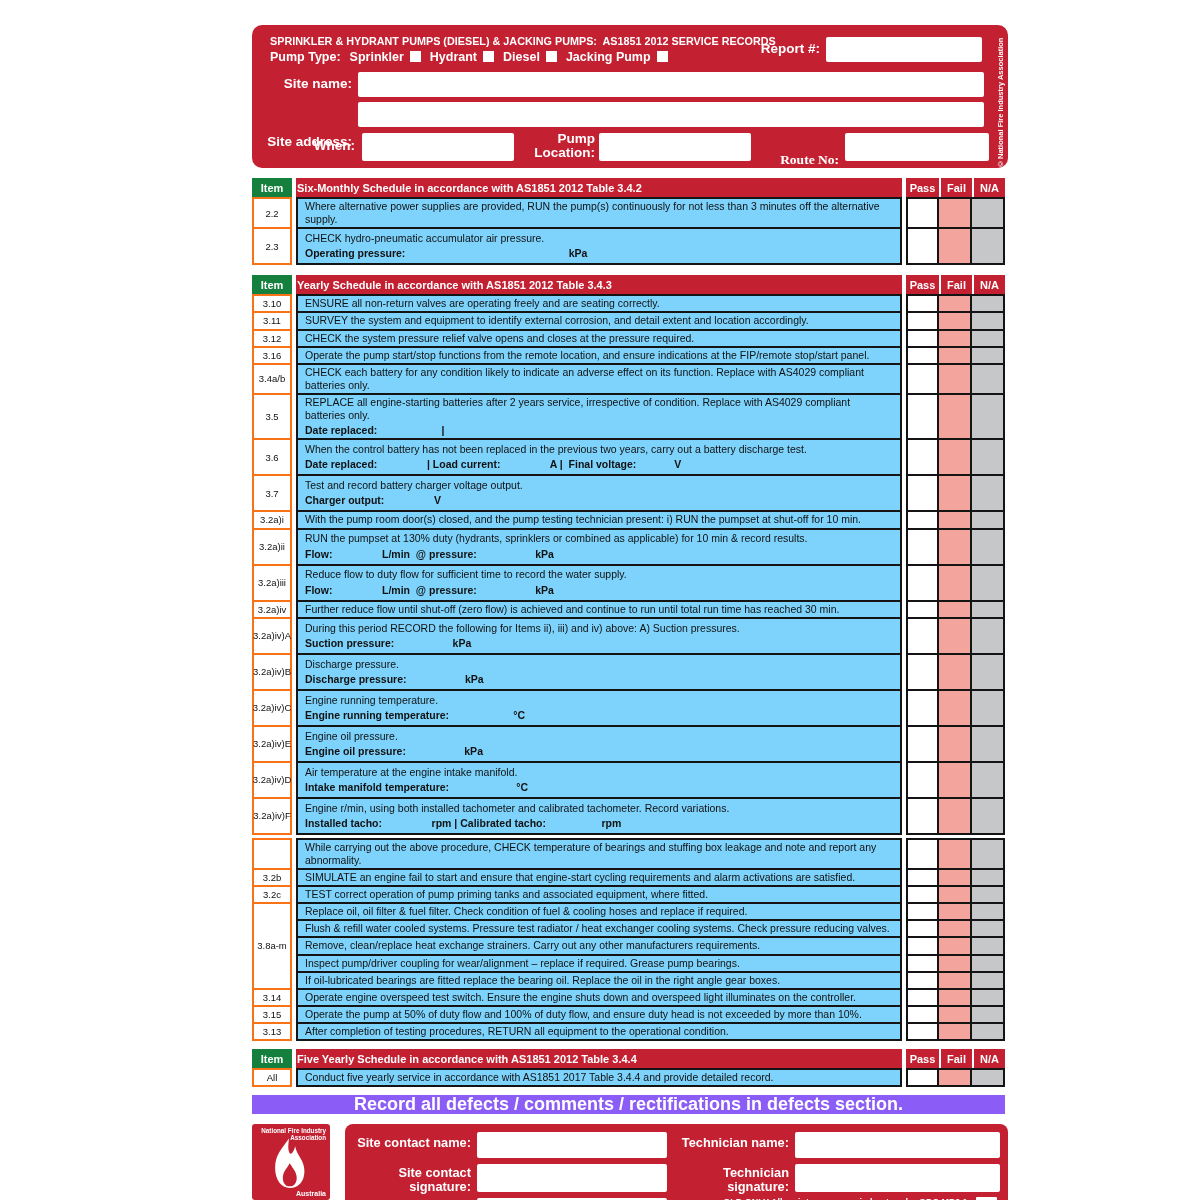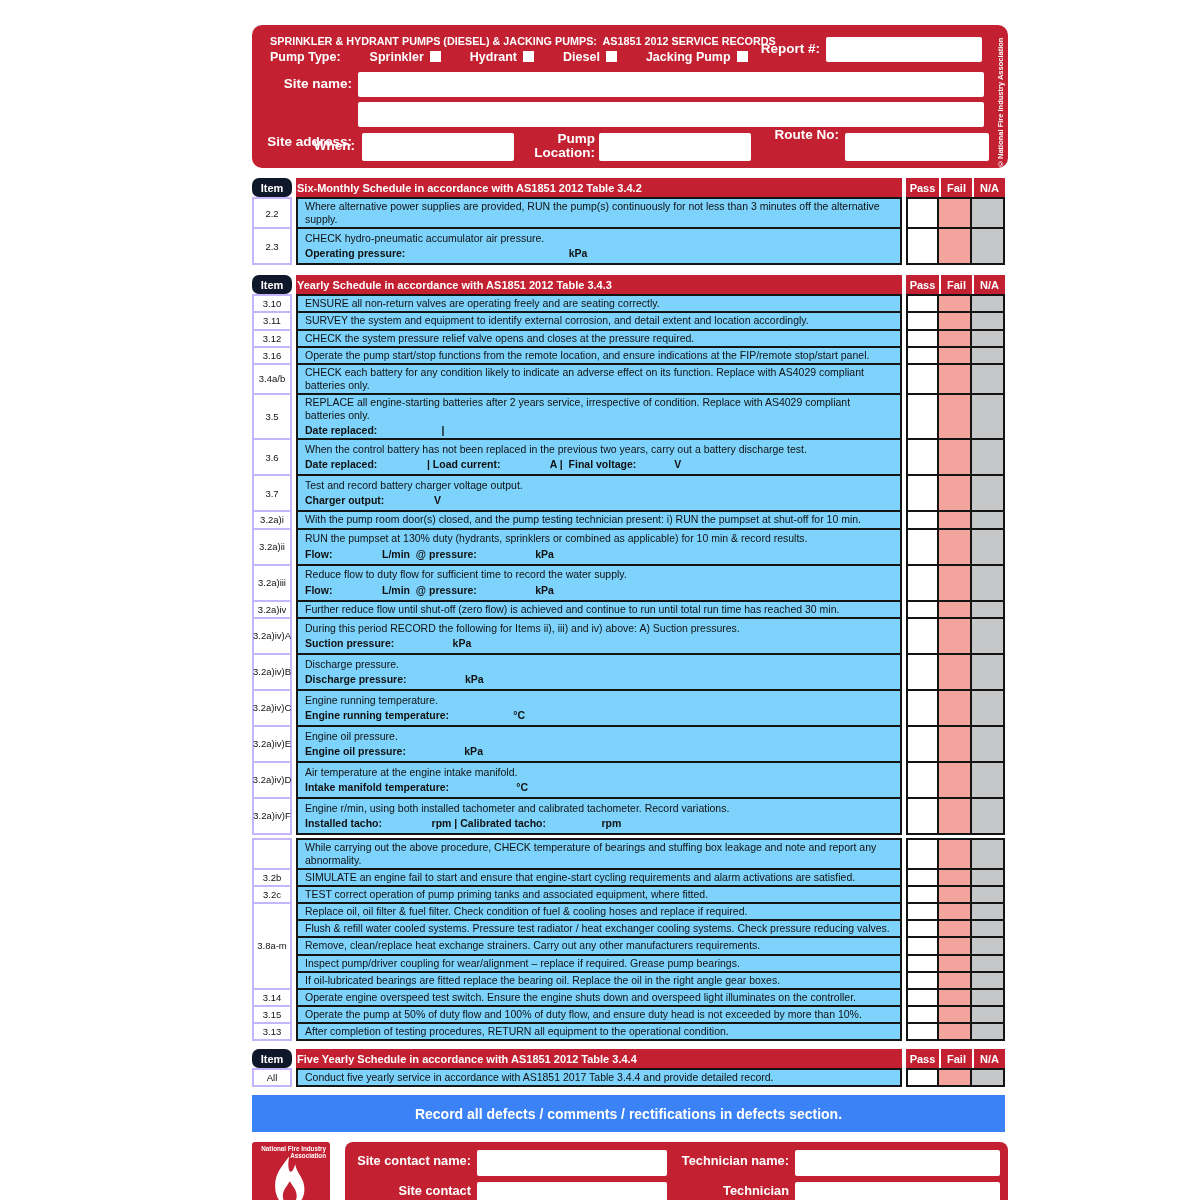--- a/index.html
+++ b/index.html
@@ -3,70 +3,70 @@
 <meta charset="utf-8">
 <style>
   * { box-sizing: border-box; margin: 0; padding: 0; }
   html,body { width:1200px; height:1200px; background:#fff; font-family:"Liberation Sans", sans-serif; }
   #page { position:relative; width:1200px; height:1200px; background:#fff; overflow:hidden; }
   .content { position:absolute; left:252px; top:25px; width:756px; }
 
   
   .hdr { position:relative; height:143px; background:#C32032; border-radius:10px; color:#fff; }
   .hdr-title { position:absolute; left:18px; top:10px; font-size:10.8px; font-weight:bold; white-space:pre-wrap; }
-  .ptype { position:absolute; left:18px; top:25px; display:flex; align-items:center; font-size:12.5px; font-weight:bold;gap:20px; }
+  .ptype { position:absolute; left:18px; top:25px; display:flex; align-items:center; font-size:12.5px; font-weight:bold; }
   .ptype .opt { margin-left:9px; }
   .cb { display:inline-block; width:11px; height:11px; background:#fff; margin-left:6px; vertical-align:-1px; }
   .report-label { position:absolute; left:480px; top:16px; width:88px; text-align:right; font-size:13.5px; font-weight:bold; }
   .wbox { position:absolute; background:#fff; border-radius:2px; }
   .report-input { left:574px; top:12px; width:156px; height:25px; }
   .flabel { position:absolute; text-align:right; font-size:13.5px; font-weight:bold; line-height:1.05; }
   .sitename-label { left:0px; top:52px; width:100px; }
   .sitename-input { left:106px; top:47px; width:626px; height:25px; }
   .siteaddr-label { left:0px; top:82px; width:100px;margin-top:28px; }
   .siteaddr-input { left:106px; top:77px; width:626px; height:25px; }
   .date-label { left:20px; top:114px; width:83px; }
   .date-input { left:110px; top:108px; width:152px; height:28px; }
   .ploc-label { left:281px; top:107px; width:62px; }
   .ploc-input { left:347px; top:108px; width:152px; height:28px; }
-  .route-label { left:505px; top:103px; width:82px; }
+  .route-label { left:505px; top:128px; width:82px;font-family:Liberation Serif, serif; }
   .route-input { left:593px; top:108px; width:144px; height:28px; }
   .vcopy { position:absolute; right:3px; top:0; height:100%; display:flex; align-items:center;
            writing-mode:vertical-rl; transform:rotate(180deg); font-size:7.5px; font-weight:bold; }
 
   
   .tbl { width:753px; }
   .t1 { margin-top:10px; }
   .t2 { margin-top:10px; }
   .t3 { margin-top:8px; }
   .thead { display:flex; height:19px; font-weight:bold; color:#fff; font-size:11px; }
-  .hi { width:40px; background:#0f172a; display:flex; align-items:center; justify-content:center;border-radius:7px; }
+  .hi { width:40px; background:#15803d; display:flex; align-items:center; justify-content:center; }
   .hd { flex:1; background:#C32032; display:flex; align-items:center; padding:0 1px; }
   .hp,.hf,.hn { width:33px; background:#C32032; display:flex; align-items:center; justify-content:center; }
   .hf,.hn { border-left:2px solid #fff; }
   .cgap { width:4px; flex:0 0 4px; }
   .trow { display:flex; align-items:stretch; margin-top:-2px; font-size:10.5px; color:#111; }
   .thead + .trow { margin-top:0; }
   .trow.secgap { margin-top:3px; }
-  .ci { width:40px; border:2px solid #c4b5fd; background:#fff; display:flex; align-items:center; justify-content:center; font-size:9.5px; text-align:center; }
+  .ci { width:40px; border:2px solid #f97316; background:#fff; display:flex; align-items:center; justify-content:center; font-size:9.5px; text-align:center; }
   .cd { flex:1; border:2px solid #141414; background:#7dd3fc; padding:1px 7px; display:flex; flex-direction:column; justify-content:center; }
   .d { line-height:1.25; }
   .s { font-weight:bold; white-space:pre-wrap; line-height:1.25; margin-top:2px; }
   .cp { width:33px; border:2px solid #141414; background:#fff; }
   .cf { width:33px; border:2px solid #141414; border-left:0; background:#F3A59D; }
   .cn { width:33px; border:2px solid #141414; border-left:0; background:#C6C7C9; }
   .h1 { min-height:19px; }
   .h2 { min-height:38px; }
   .glines { flex:1; display:flex; flex-direction:column; }
   .gline { display:flex; margin-top:-2px; min-height:19px; }
   .gline:first-child { margin-top:0; }
 
   
-  .banner { margin-top:8px; width:753px; height:37px; background:#3b82f6; color:#fff; font-weight:bold;
-            font-size:14px; display:flex; align-items:center; justify-content:center; }
+  .banner { margin-top:8px; width:753px; height:19px; background:#8b5cf6; color:#fff; font-weight:bold;
+            font-size:18px; display:flex; align-items:center; justify-content:center; }
 
   
   .footer { position:relative; margin-top:10px; height:112px; width:756px; }
   .logo-box { position:absolute; left:0; top:0; width:78px; height:76px; background:#C32032; border-radius:3px; color:#fff; }
   .logo-org { position:absolute; right:4px; top:3px; width:68px; font-size:6.3px; font-weight:bold; text-align:right; line-height:1.15; }
   .logo-flame { position:absolute; left:12px; top:13px; }
   .logo-country { position:absolute; right:4px; bottom:3px; font-size:7px; font-weight:bold; }
   .fpanel { position:absolute; left:93px; top:0; width:663px; height:108px; background:#C32032; border-radius:8px; color:#fff; }
   .fl { position:absolute; text-align:right; font-weight:bold; font-size:12.8px; line-height:1.08; }
   .fl1 { left:4px; top:12px; width:122px;text-align:right; }

